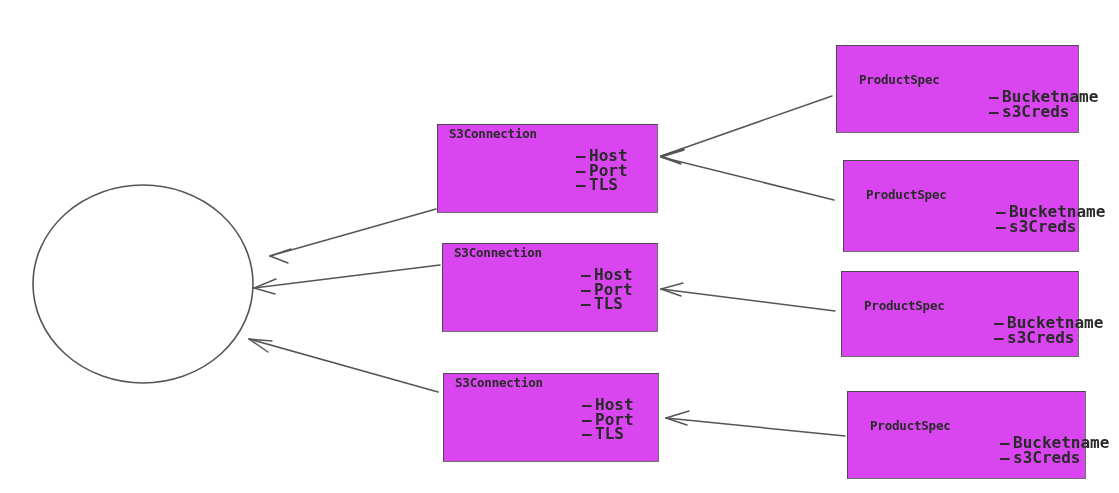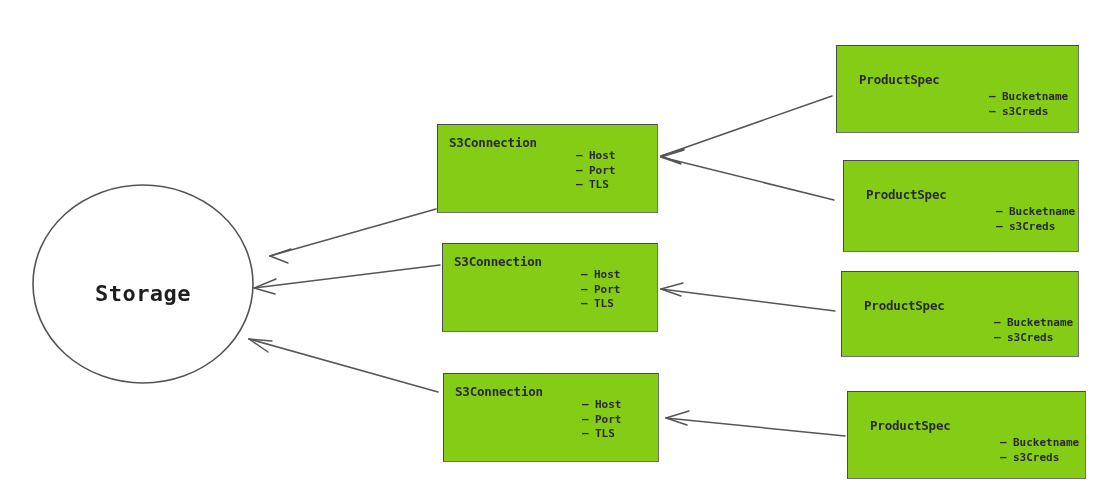--- a/index.html
+++ b/index.html
@@ -21,52 +21,52 @@
     position: absolute;
     left: 0;
     top: 0;
     width: 1119px;
     height: 493px;
     pointer-events: none;
   }
   .node-box {
     position: absolute;
     box-sizing: border-box;
-    background: #84cc16;
+    background: #d946ef;
     border: 1.6px solid #4a4a4a;
     border-right-color: #707070;
     border-bottom-color: #707070;
   }
   .node-title {
     position: absolute;
     font-family: "DejaVu Sans Mono", monospace;
     font-size: 12.5px;
     font-weight: 600;
     color: #2a2a2a;
     white-space: nowrap;
     letter-spacing: -0.2px;
   }
   .node-attrs {
     position: absolute;
     font-family: "DejaVu Sans Mono", monospace;
-    font-size: 11px;
+    font-size: 16px;
     font-weight: 700;
     color: #2a2a2a;
     line-height: 14.5px;
     white-space: nowrap;
   }
   .attr-row {
     white-space: nowrap;
   }
   .attr-dash {
     display: inline-block;
     width: 13px;
     color: #2a2a2a;
   }
-  .s3-title { left: 11px; top: 10px; }
+  .s3-title { left: 11px; top: 1px; }
   .s3-attrs { left: 138px; top: 24px; }
   .ps-title { left: 22px; top: 26px; }
   .ps-attrs { left: 152px; top: 44px; }
 
   .circle-node {
     position: absolute;
     box-sizing: border-box;
     border-radius: 50%;
   }
   .circle-label {
@@ -128,21 +128,20 @@
         <path d="M845 436 L666 418"></path>
         <path d="M666 418 L689 411" stroke-width="1.4"></path>
         <path d="M666 418 L687 425" stroke-width="1.4"></path>
       </g>
     </g>
   </svg>
 
   <svg class="circle-node" style="left:31px; top:183px; width:224px; height:202px;" viewBox="0 0 224 202" xmlns="http://www.w3.org/2000/svg">
     <ellipse cx="112" cy="101" rx="110" ry="99" fill="#ffffff" stroke="#555555" stroke-width="1.6"></ellipse>
   </svg>
-  <div class="circle-label" style="left:31px; top:281px; width:224px;">Storage</div>
 
   <div class="node-box" style="left:437px; top:124px; width:221px; height:89px;">
     <div class="node-title s3-title">S3Connection</div>
     <div class="node-attrs s3-attrs">
       <div class="attr-row"><span class="attr-dash">–</span><span>Host</span></div>
       <div class="attr-row"><span class="attr-dash">–</span><span>Port</span></div>
       <div class="attr-row"><span class="attr-dash">–</span><span>TLS</span></div>
     </div>
   </div>
 

